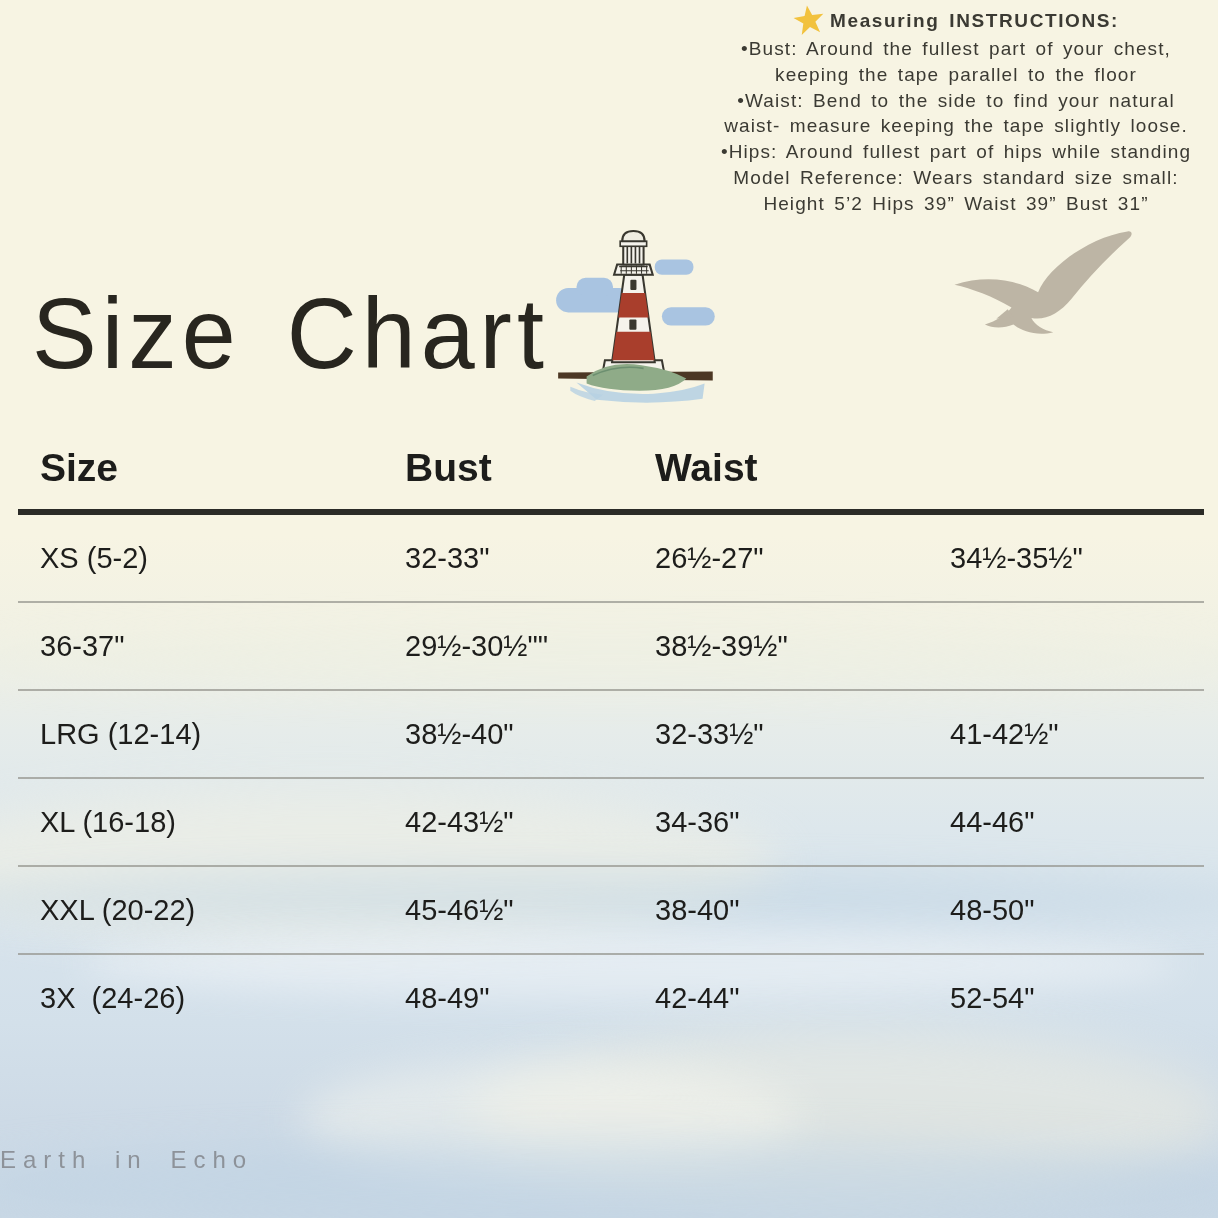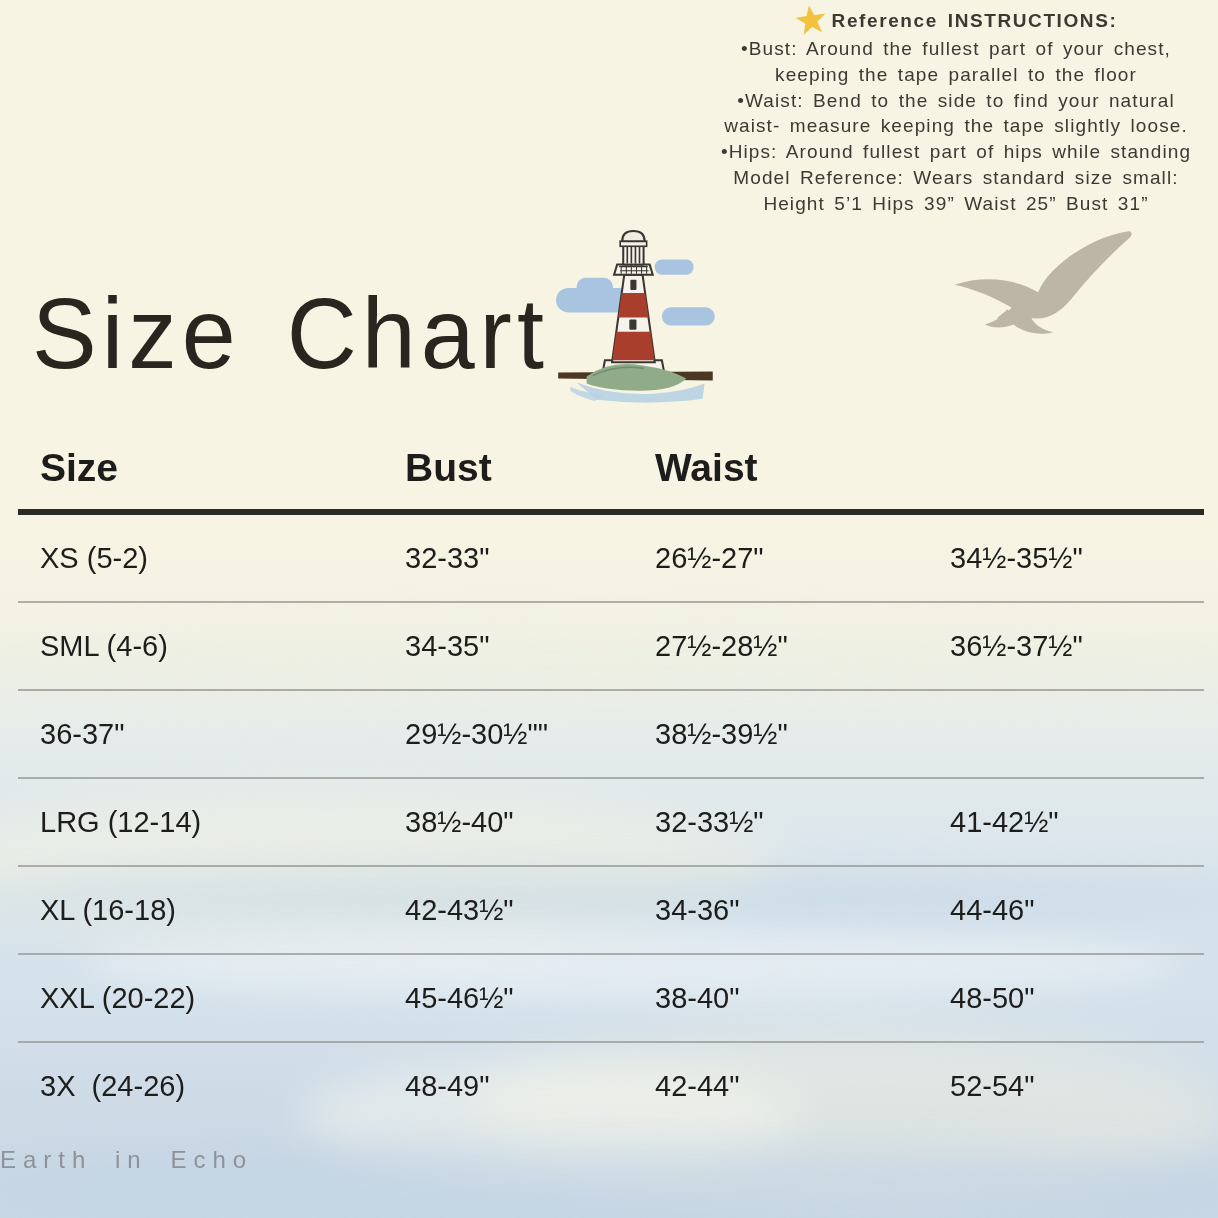--- a/index.html
+++ b/index.html
@@ -97,29 +97,29 @@
     <div class="wave w2"></div>
     <div class="wave w7"></div>
     <div class="wave w5"></div>
   </div>
 
   <div class="instructions">
     <div class="ins-line heading-line">
       <svg class="star-svg" viewBox="0 0 100 100">
         <polygon points="50,4 62,36 97,37 69,58 79,93 50,72 21,93 31,58 3,37 38,36" fill="#f2c23e"></polygon>
       </svg>
-      <span>Reference INSTRUCTIONS:</span>
+      <span>Measuring INSTRUCTIONS:</span>
     </div>
     <div class="ins-line">•Bust: Around the fullest part of your chest,</div>
     <div class="ins-line">keeping the tape parallel to the floor</div>
     <div class="ins-line">•Waist: Bend to the side to find your natural</div>
     <div class="ins-line">waist- measure keeping the tape slightly loose.</div>
     <div class="ins-line">•Hips: Around fullest part of hips while standing</div>
     <div class="ins-line">Model Reference: Wears standard size small:</div>
-    <div class="ins-line">Height 5’1 Hips 39” Waist 25” Bust 31”</div>
+    <div class="ins-line">Height 5’2 Hips 39” Waist 39” Bust 31”</div>
   </div>
 
   <h1 class="title">Size Chart</h1>
 
   <svg class="lighthouse-svg" viewBox="0 0 175 175">
 
     <rect x="6" y="57" width="74" height="24" rx="12" fill="#a9c4e1"></rect>
     <rect x="26" y="47" width="36" height="18" rx="9" fill="#a9c4e1"></rect>
     <rect x="110" y="76" width="52" height="18" rx="9" fill="#a9c4e1"></rect>
     <rect x="103" y="29" width="38" height="15" rx="7" fill="#a9c4e1"></rect>
@@ -174,26 +174,20 @@
       <div class="cell">Waist</div>
     </div>
 
     <div class="trow">
       <div class="cell">XS (5-2)</div>
       <div class="cell">32-33"</div>
       <div class="cell">26½-27"</div>
       <div class="cell">34½-35½"</div>
     </div>
     <div class="trow">
-      <div class="cell">SML (4-6)</div>
-      <div class="cell">34-35"</div>
-      <div class="cell">27½-28½"</div>
-      <div class="cell">36½-37½"</div>
-    </div>
-    <div class="trow">
       <div class="cell">36-37"</div>
       <div class="cell">29½-30½""</div>
       <div class="cell">38½-39½"</div>
     </div>
     <div class="trow">
       <div class="cell">LRG (12-14)</div>
       <div class="cell">38½-40"</div>
       <div class="cell">32-33½"</div>
       <div class="cell">41-42½"</div>
     </div>

